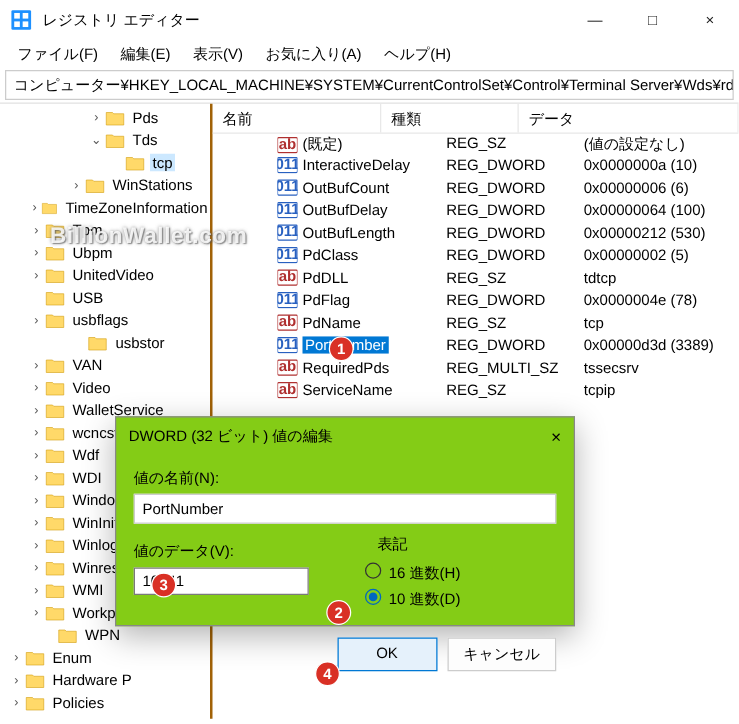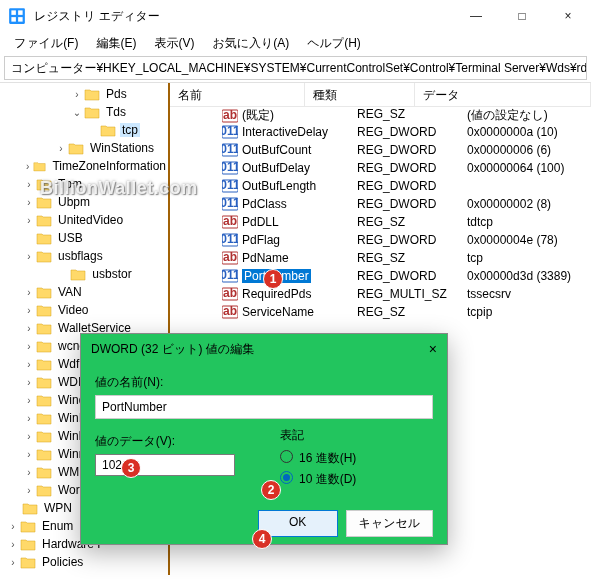--- a/index.html
+++ b/index.html
@@ -35,32 +35,32 @@
 .list-row { display: flex; align-items: flex-start; height: 18px; margin-left: 44px; }
 .list-row .cell { padding: 0 8px; white-space: nowrap; overflow: hidden; }
 .list-row .cell-name { width: 135px; display: flex; align-items: center; gap: 4px; }
 .list-row .cell-type { width: 110px; }
 .list-row .cell-data { flex: 1; }
 .list-row.selected .name-text { background: #0078d4; color: #fff; padding: 0 2px; }
 .reg-icon { width: 16px; height: 14px; flex-shrink: 0; }
 
 .marker { position: absolute; width: 20px; height: 20px; border-radius: 50%; background: #d93025; color: #fff; font-weight: bold; display: flex; align-items: center; justify-content: center; font-size: 12px; z-index: 100; border: 1px solid #fff; }
 
-.dialog { position: absolute; left: 80px; top: 333px; width: 368px; height: 212px; background: #22c55e; border: 1px solid #888; box-shadow: 0 8px 24px rgba(0,0,0,0.3); z-index: 50; }
+.dialog { position: absolute; left: 92px; top: 333px; width: 368px; height: 168px; background: #84cc16; border: 1px solid #888; box-shadow: 0 8px 24px rgba(0,0,0,0.3); z-index: 50; }
 .dialog-title { height: 30px; display: flex; align-items: center; padding: 0 10px; }
 .dialog-title .dt-text { flex: 1; }
 .dialog-title .dt-close { width: 30px; text-align: right; font-size: 14px; }
 .dialog-body { padding: 4px 14px 10px 14px; }
 .dlg-label { margin: 6px 0 4px 0; }
 .dlg-input-ro { border: 1px solid #ccc; padding: 4px 6px; background: #fff; width: 100%; }
 .dlg-row { display: flex; margin-top: 8px; }
 .dlg-left { width: 155px; }
 .dlg-right { flex: 1; }
 .dlg-input { border: 1px solid #7a7a7a; padding: 3px 6px; width: 140px; background: #fff; }
-.fieldset-label { margin-bottom: 6px; margin-left: 30px; }
+.fieldset-label { margin-bottom: 6px; margin-left: 40px; }
 .radio-row { display: flex; align-items: flex-start; margin: 4px 0 4px 30px; gap: 6px; }
 .radio { width: 13px; height: 13px; border: 1px solid #333; border-radius: 50%; display: inline-flex; align-items: center; justify-content: center; }
 .radio.checked { border-color: #0067c0; }
 .radio.checked::after { content: ""; width: 7px; height: 7px; background: #0067c0; border-radius: 50%; }
 .dlg-buttons { display: flex; justify-content: flex-end; gap: 8px; margin-top: 18px; }
 .dlg-btn { min-width: 80px; padding: 4px 12px; border: 1px solid #ccc; background: #fdfdfd; text-align: center; }
 .dlg-btn.primary { border: 1px solid #0078d4; background: #e5f1fb; text-align: center; }
 
 .watermark { position: absolute; left: 40px; top: 178px; font-size: 18px; font-weight: bold; color: rgba(255,255,255,0.85); text-shadow: 0 0 3px rgba(100,100,100,0.7), 1px 1px 1px rgba(80,80,80,0.6); z-index: 40; pointer-events: none; font-family: Arial, sans-serif; letter-spacing: 0.5px; }
 </style>
@@ -249,21 +249,21 @@
         </svg>
         <span class="label">WMI</span>
       </div>
       <div class="tree-node" style="padding-left: 22px;">
         <span class="chev">›</span>
         <svg class="folder-icon" viewBox="0 0 16 14">
           <path d="M1 3 h5 l1 1 h8 v9 h-14 z" fill="#ffd969" stroke="#d4a017" stroke-width="0.5"></path>
         </svg>
         <span class="label">Workplace</span>
       </div>
-      <div class="tree-node" style="padding-left: 8px;">
+      <div class="tree-node" style="padding-left: 32px;">
         <span class="chev"></span>
         <svg class="folder-icon" viewBox="0 0 16 14">
           <path d="M1 3 h5 l1 1 h8 v9 h-14 z" fill="#ffd969" stroke="#d4a017" stroke-width="0.5"></path>
         </svg>
         <span class="label">WPN</span>
       </div>
       <div class="tree-node" style="padding-left: 6px;">
         <span class="chev">›</span>
         <svg class="folder-icon" viewBox="0 0 16 14">
           <path d="M1 3 h5 l1 1 h8 v9 h-14 z" fill="#ffd969" stroke="#d4a017" stroke-width="0.5"></path>
@@ -338,31 +338,32 @@
         </div>
         <div class="list-row">
           <div class="cell cell-name">
             <svg class="reg-icon" viewBox="0 0 16 14">
               <rect x="0" y="1" width="16" height="12" rx="1" fill="#fff" stroke="#2860c0"></rect>
               <text x="8" y="10" font-size="6" text-anchor="middle" fill="#2860c0" font-weight="bold">011</text>
             </svg>
             <span class="name-text">OutBufLength</span>
           </div>
           <div class="cell cell-type">REG_DWORD</div>
+          <div class="cell cell-data">0x00000212 (530)</div>
         </div>
         <div class="list-row">
           <div class="cell cell-name">
             <svg class="reg-icon" viewBox="0 0 16 14">
               <rect x="0" y="1" width="16" height="12" rx="1" fill="#fff" stroke="#2860c0"></rect>
               <text x="8" y="10" font-size="6" text-anchor="middle" fill="#2860c0" font-weight="bold">011</text>
             </svg>
             <span class="name-text">PdClass</span>
           </div>
           <div class="cell cell-type">REG_DWORD</div>
-          <div class="cell cell-data">0x00000002 (8)</div>
+          <div class="cell cell-data">0x00000002 (5)</div>
         </div>
         <div class="list-row">
           <div class="cell cell-name">
             <svg class="reg-icon" viewBox="0 0 16 14">
               <rect x="0" y="1" width="16" height="12" rx="1" fill="#fff" stroke="#b03030"></rect>
               <text x="8" y="10" font-size="7" text-anchor="middle" fill="#b03030" font-weight="bold">ab</text>
             </svg>
             <span class="name-text">PdDLL</span>
           </div>
           <div class="cell cell-type">REG_SZ</div>

